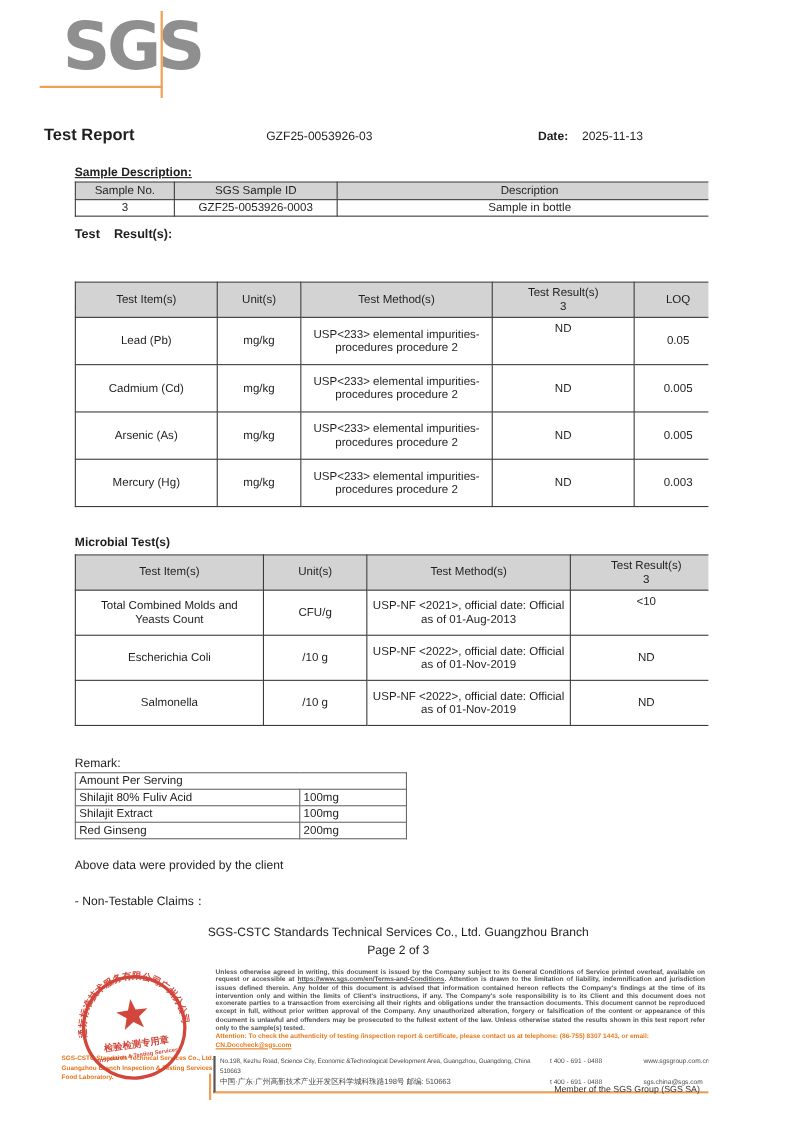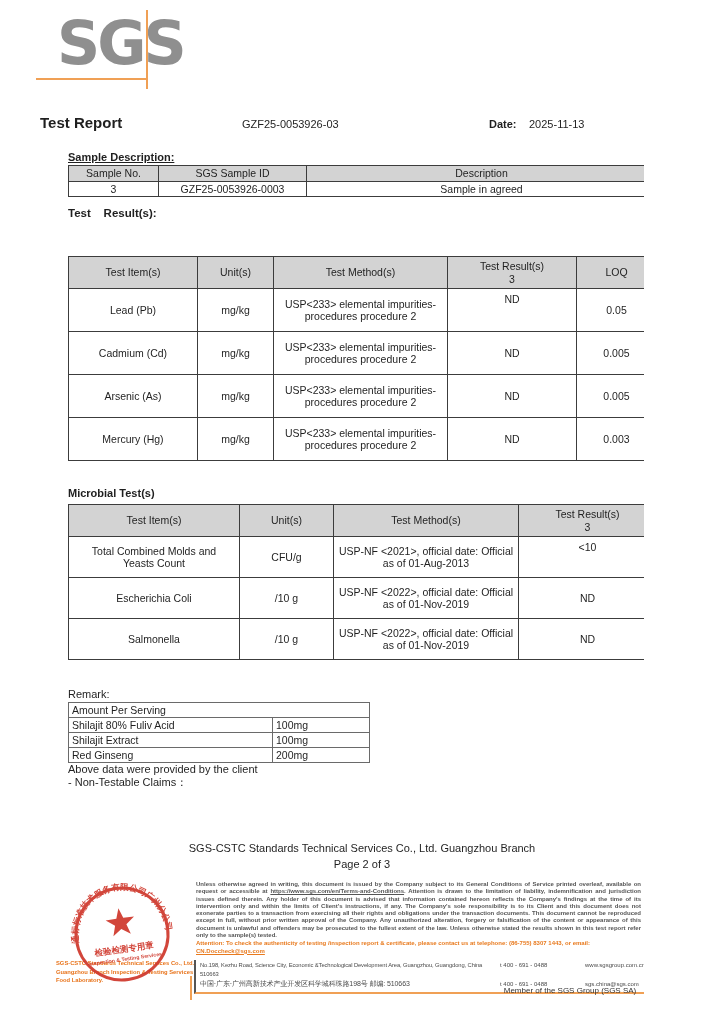--- a/index.html
+++ b/index.html
@@ -38,22 +38,22 @@
   .chem-table td{ height:43px; }
   .micro-table{ position:absolute; left:68px; top:504px; }
   .micro-table th{ height:32px; }
   .micro-table td{ height:41px; }
   td.vtop{ vertical-align:top; padding-top:4px; }
   td.narrow{ padding:1px 18px; }
   
   .sec-remark{ position:absolute; left:68px; top:688px; font-size:11px; }
   .remark-table{ border-collapse:collapse; table-layout:fixed; width:301px; font-size:10.5px; margin-top:2px; }
   .remark-table td{ border:1px solid #6a6a6a; height:15px; text-align:left; padding:0 3px; }
-  .remark-note{ margin-top:0; }
-  .remark-claims{ margin-top:0; }
+  .remark-note{ margin-top:18px; }
+  .remark-claims{ margin-top:19px; }
   
   .footer-center{ position:absolute; left:0; top:840px; width:724px; text-align:center; font-size:11px; line-height:16px; }
   
   .legal{
     position:absolute; left:196px; top:881px; width:445px;
     font-size:6px; line-height:7.3px; text-align:justify;
     color:#555; font-weight:bold;
   }
   .legal-link{ text-decoration:underline; }
   .attention{ color:#e87a1e; margin-top:1px; text-align:left; }
@@ -104,21 +104,21 @@
         </colgroup>
       <tbody>
           <tr>
         <th>Sample No.</th>
         <th>SGS Sample ID</th>
         <th>Description</th>
       </tr>
       <tr>
         <td>3</td>
         <td>GZF25-0053926-0003</td>
-        <td>Sample in agreed</td>
+        <td>Sample in bottle</td>
       </tr>
     </tbody>
       </table>
   </div>
 
   <div class="t-results">Test    Result(s):</div>
 
   <div class="h-bold chem-heading">Chemical Test(s)</div>
   <table class="grid chem-table">
     <colgroup>

